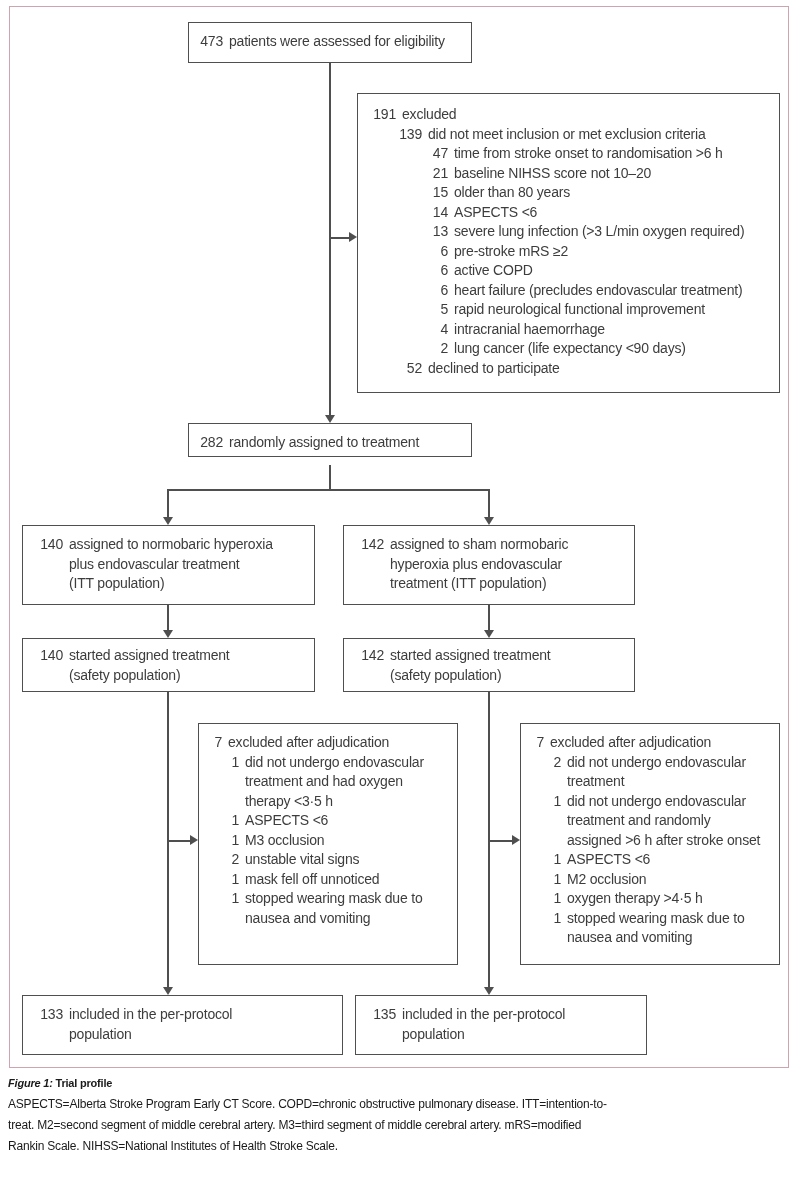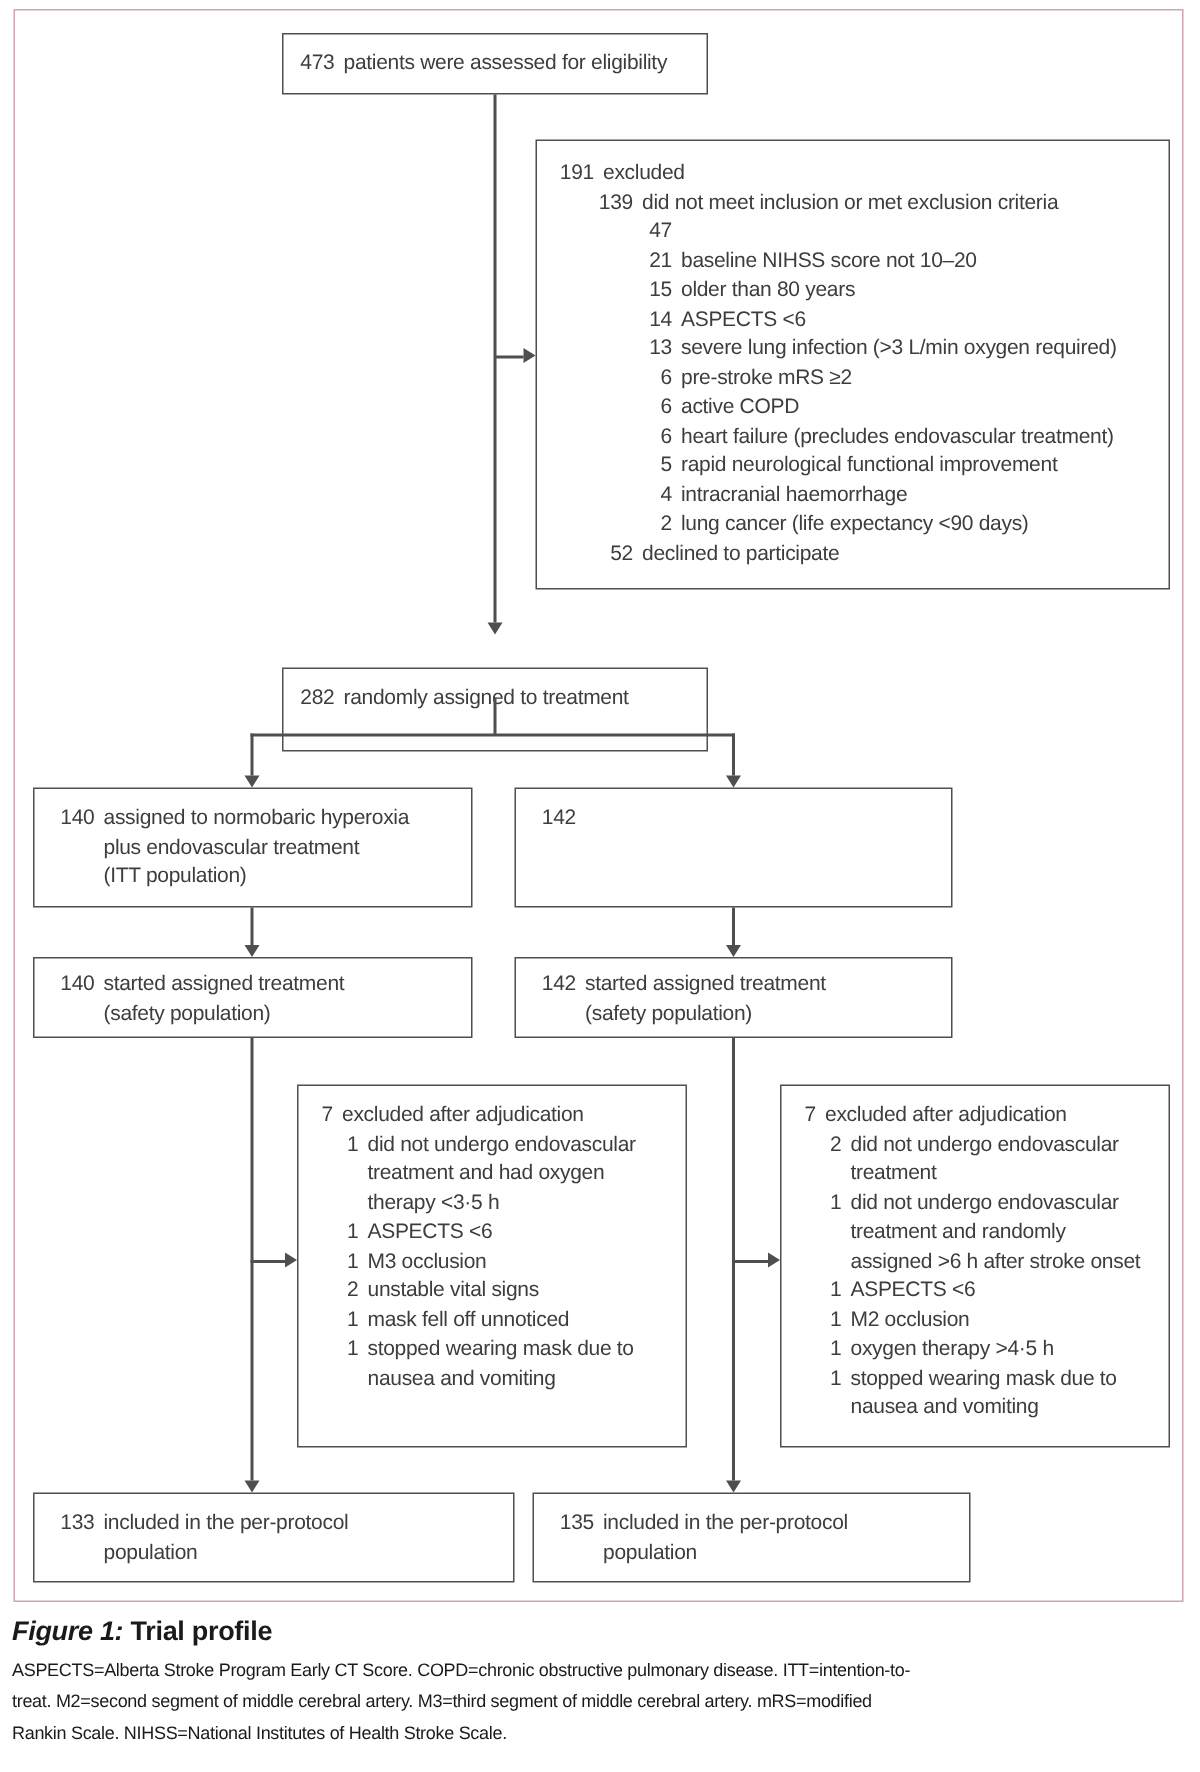--- a/index.html
+++ b/index.html
@@ -19,21 +19,21 @@
     padding:9px 12px; font-size:14px; line-height:19.5px; letter-spacing:-0.2px;
   }
   .ln { display:flex; }
   .num { flex:none; width:var(--numw,28px); text-align:right; margin-right:6px; }
   .txt { white-space:pre; }
   .lv1 { margin-left:var(--ind,26px); }
   .lv2 { margin-left:calc(var(--ind,26px) * 2); }
 
   #b-assessed   { left:188px; top:22px;  width:284px; height:41px; padding:9px 8px; --numw:26px; }
   #b-excluded   { left:357px; top:93px;  width:423px; height:300px; padding-top:11px; --numw:26px; --ind:26px; }
-  #b-randomised { left:188px; top:445px; width:284px; height:56px; padding:9px 8px; --numw:26px; }
+  #b-randomised { left:188px; top:423px; width:284px; height:34px; padding:9px 8px; --numw:26px; }
   #b-itt-left   { left:22px;  top:525px; width:293px; height:80px; }
   #b-itt-right  { left:343px; top:525px; width:292px; height:80px; }
   #b-safety-left  { left:22px;  top:638px; width:293px; height:54px; padding-top:7px; }
   #b-safety-right { left:343px; top:638px; width:292px; height:54px; padding-top:7px; }
   #b-adj-left   { left:198px; top:723px; width:260px; height:242px; --numw:11px; --ind:17px; }
   #b-adj-right  { left:520px; top:723px; width:260px; height:242px; --numw:11px; --ind:17px; }
   #b-pp-left    { left:22px;  top:995px; width:321px; height:60px; }
   #b-pp-right   { left:355px; top:995px; width:292px; height:60px; }
 
   .vl, .hl { position:absolute; background:var(--line,#4f4f4f); }
@@ -62,21 +62,21 @@
   #a-itt-l  { left:163px; top:517px; }
   #a-itt-r  { left:484px; top:517px; }
   #a-safe-l { left:163px; top:630px; }
   #a-safe-r { left:484px; top:630px; }
   #a-pp-l   { left:163px; top:987px; }
   #a-pp-r   { left:484px; top:987px; }
   #a-adj-l  { left:190px; top:835px; }
   #a-adj-r  { left:512px; top:835px; }
 
   .cap { position:absolute; left:8px; top:1077px; width:788px; color:var(--caption,#1a1a1a); }
-  .cap-title { font-size:18px; font-weight:bold; letter-spacing:-0.2px; }
+  .cap-title { font-size:11px; font-weight:bold; letter-spacing:-0.2px; }
   .cap-title .flab { font-style:italic; }
   .cap-foot { margin-top:5px; font-size:12px; line-height:21px; letter-spacing:-0.2px; white-space:pre-line; }
 </style>
 </head>
 <body>
 
 <div class="fig">
   <div class="frame"></div>
 
   <div class="box" id="b-assessed">
@@ -90,20 +90,21 @@
       <div class="ln lv0">
         <span class="num">191</span>
         <span class="txt">excluded</span>
       </div>
       <div class="ln lv1">
         <span class="num">139</span>
         <span class="txt">did not meet inclusion or met exclusion criteria</span>
       </div>
       <div class="ln lv2">
         <span class="num">47</span>
+        <span class="txt">time from stroke onset to randomisation &gt;6 h</span>
       </div>
       <div class="ln lv2">
         <span class="num">21</span>
         <span class="txt">baseline NIHSS score not 10–20</span>
       </div>
       <div class="ln lv2">
         <span class="num">15</span>
         <span class="txt">older than 80 years</span>
       </div>
       <div class="ln lv2">
@@ -155,20 +156,23 @@
     <div class="ln">
         <span class="num">140</span>
         <span class="txt">assigned to normobaric hyperoxia
 plus endovascular treatment
 (ITT population)</span>
       </div>
   </div>
   <div class="box" id="b-itt-right">
     <div class="ln">
         <span class="num">142</span>
+        <span class="txt">assigned to sham normobaric
+hyperoxia plus endovascular
+treatment (ITT population)</span>
       </div>
   </div>
 
   <div class="box" id="b-safety-left">
     <div class="ln">
         <span class="num">140</span>
         <span class="txt">started assigned treatment
 (safety population)</span>
       </div>
   </div>

